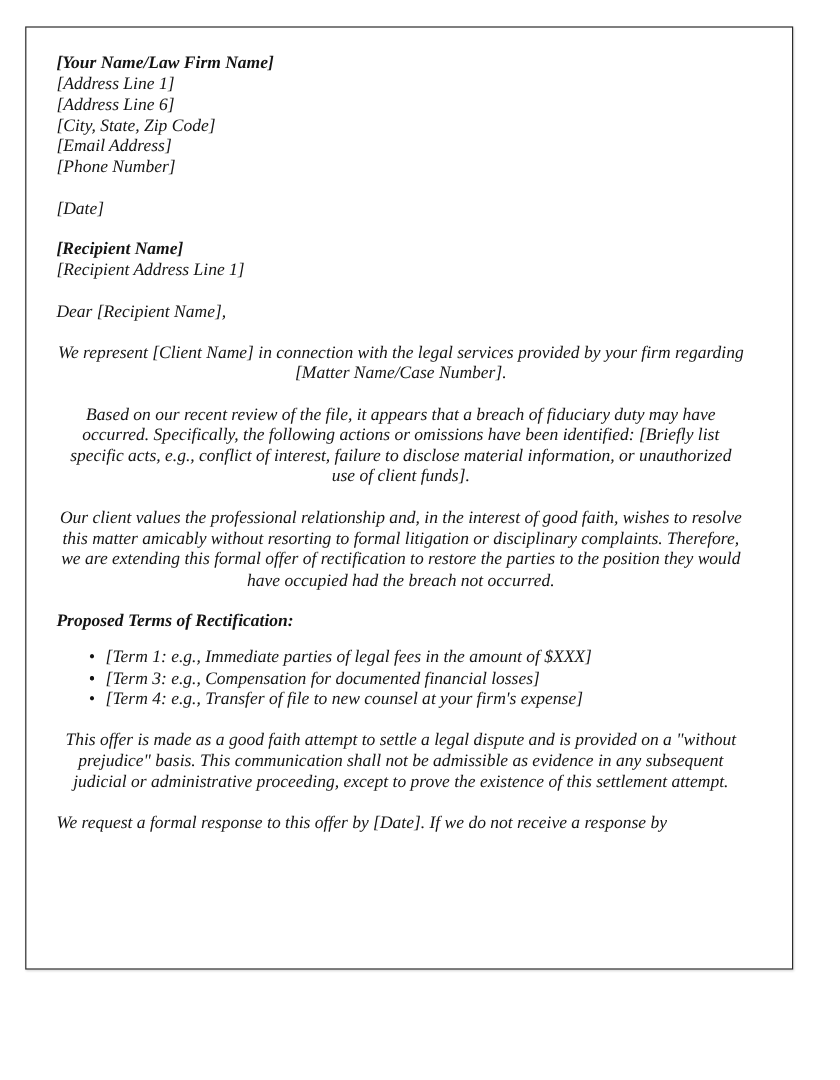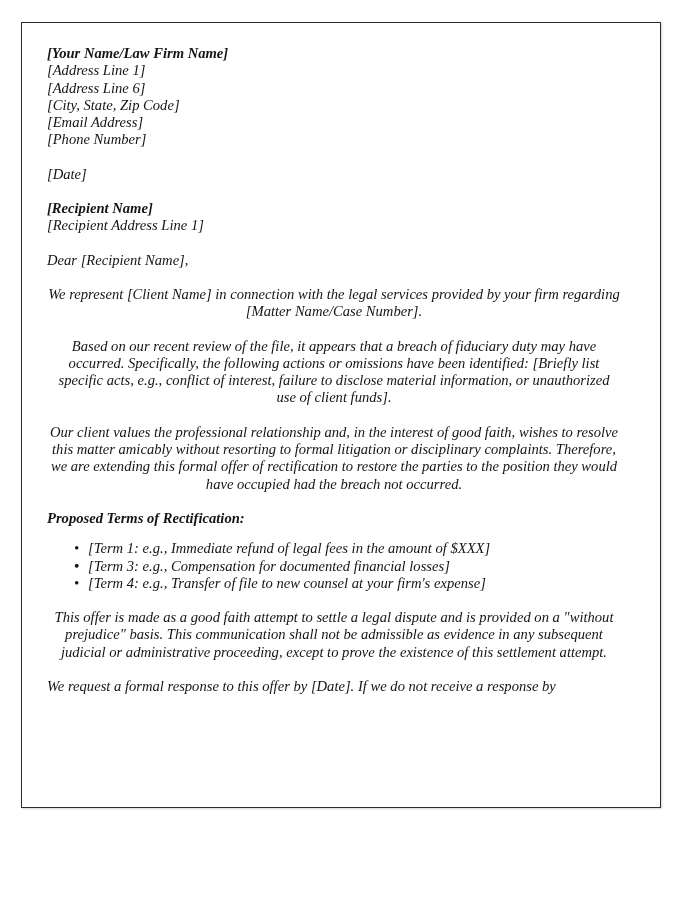--- a/index.html
+++ b/index.html
@@ -139,21 +139,21 @@
 
       <p class="body-paragraph">We represent [Client Name] in connection with the legal services provided by your firm regarding [Matter Name/Case Number].</p>
       <p class="body-paragraph">Based on our recent review of the file, it appears that a breach of fiduciary duty may have occurred. Specifically, the following actions or omissions have been identified: [Briefly list specific acts, e.g., conflict of interest, failure to disclose material information, or unauthorized use of client funds].</p>
       <p class="body-paragraph">Our client values the professional relationship and, in the interest of good faith, wishes to resolve this matter amicably without resorting to formal litigation or disciplinary complaints. Therefore, we are extending this formal offer of rectification to restore the parties to the position they would have occupied had the breach not occurred.</p>
 
       <div class="section-heading">Proposed Terms of Rectification:</div>
 
       <ul class="terms-list">
         <li>
           <span class="bullet-glyph">•</span>
-          <span>[Term 1: e.g., Immediate refund of legal fees in the amount of $XXX]</span>
+          <span>[Term 1: e.g., Immediate parties of legal fees in the amount of $XXX]</span>
         </li>
         <li>
           <span class="bullet-glyph">•</span>
         </li>
         <li>
           <span class="bullet-glyph">•</span>
           <span>[Term 3: e.g., Compensation for documented financial losses]</span>
         </li>
         <li>
           <span class="bullet-glyph">•</span>

